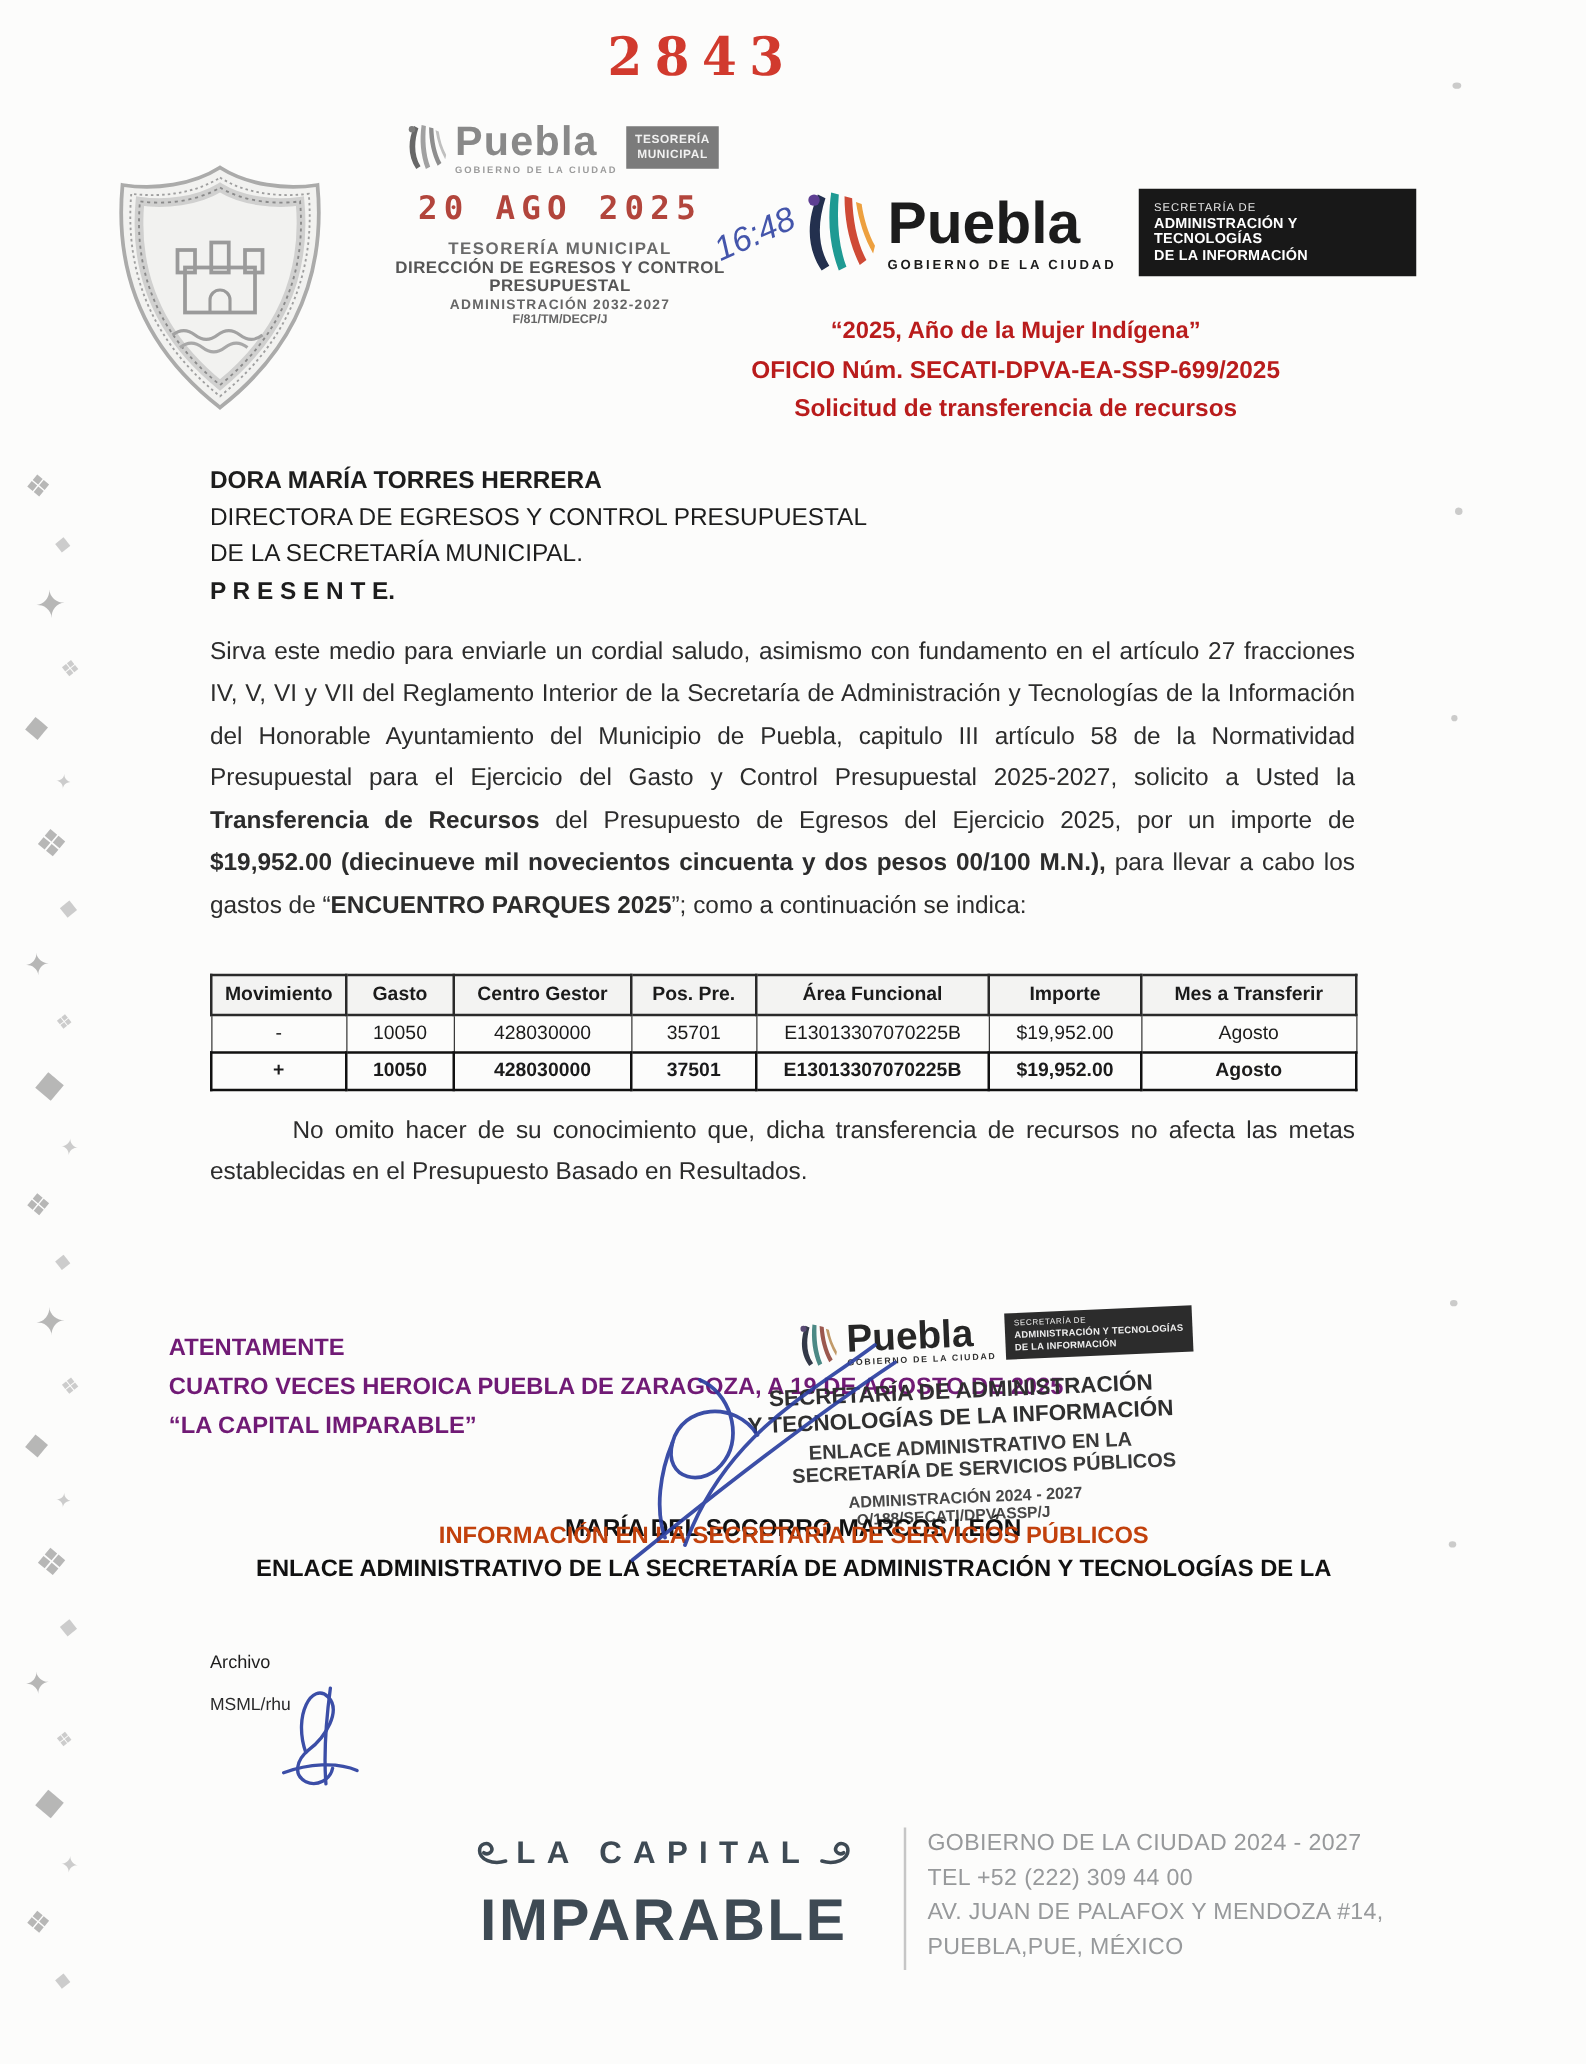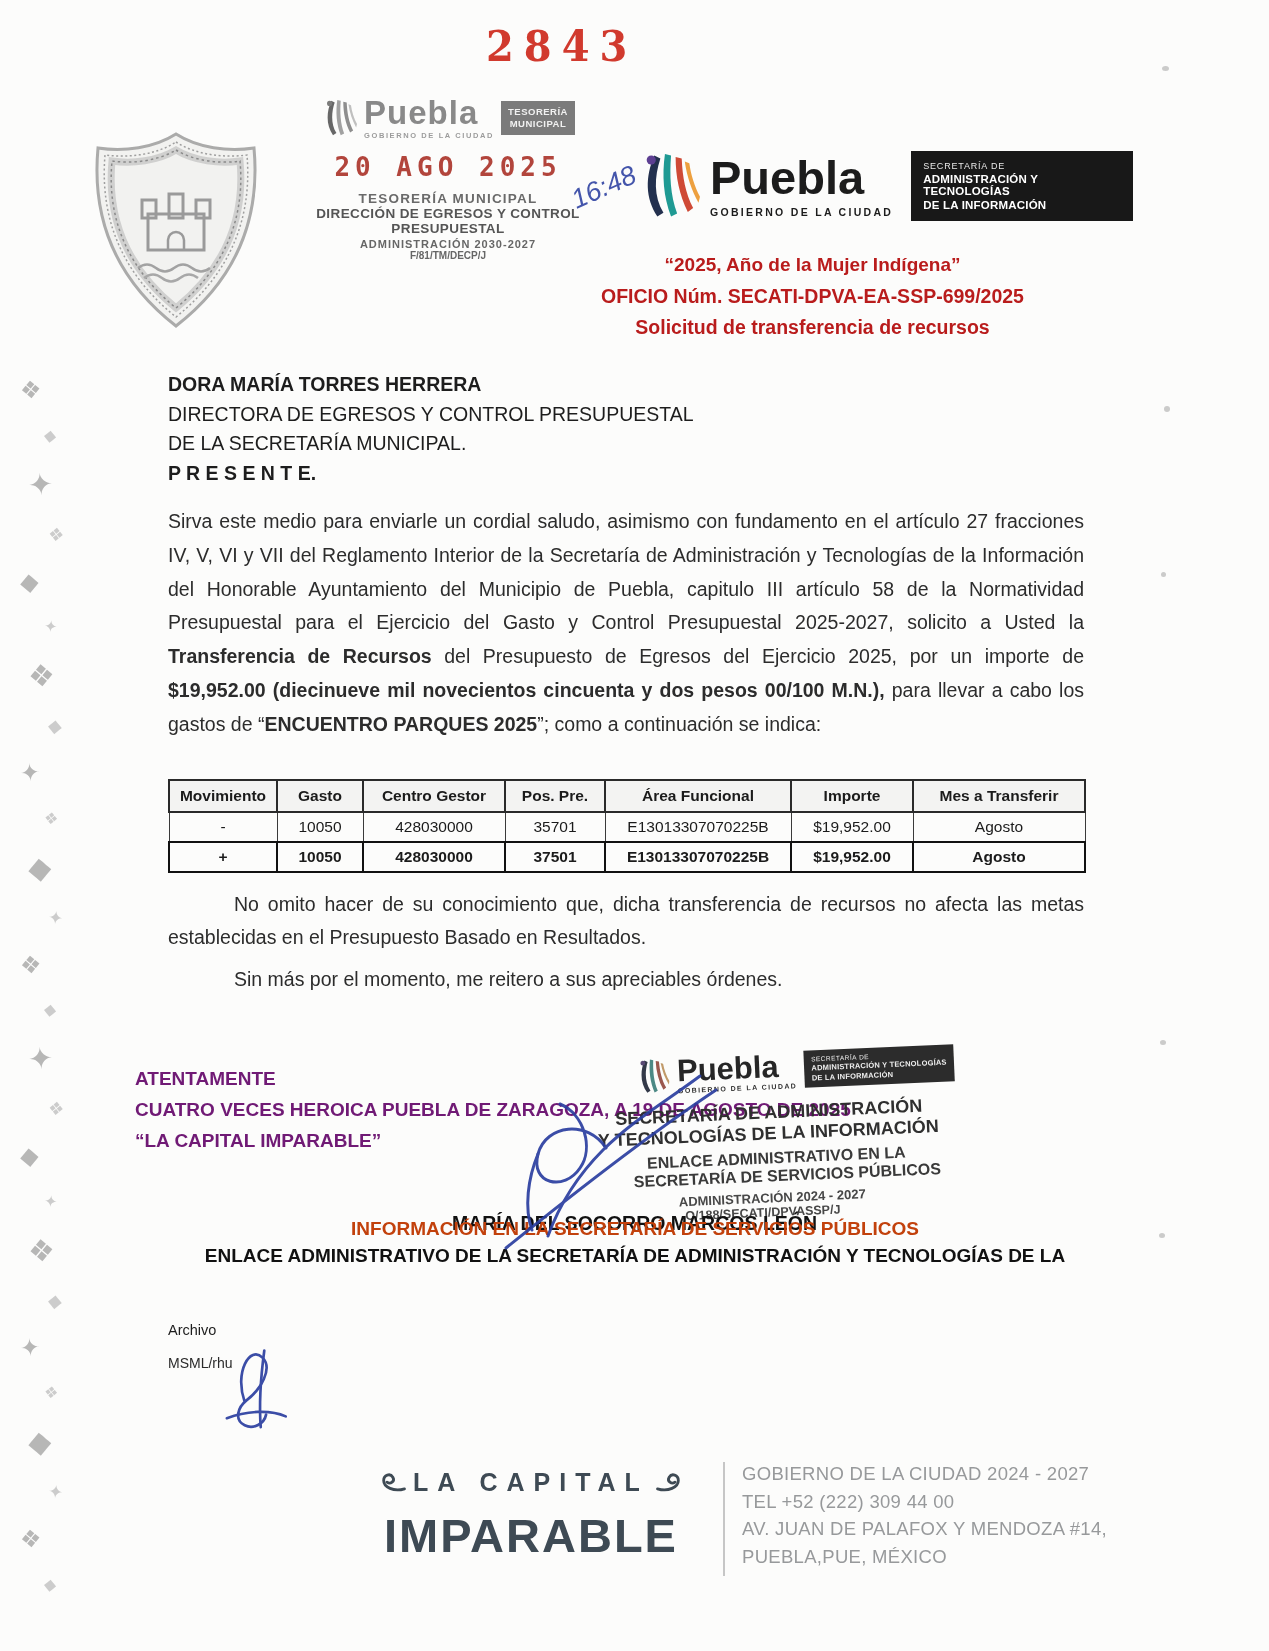--- a/index.html
+++ b/index.html
@@ -191,21 +191,21 @@
       <div class="ts-box">
         <span>TESORERÍA</span>
         <span>MUNICIPAL</span>
       </div>
     </div>
     <div class="ts-date">20 AGO 2025</div>
     <div class="ts-time">16:48</div>
     <div class="ts-line ts-l0">TESORERÍA MUNICIPAL</div>
     <div class="ts-line ts-l1">DIRECCIÓN DE EGRESOS Y CONTROL</div>
     <div class="ts-line ts-l2">PRESUPUESTAL</div>
-    <div class="ts-line ts-l3">ADMINISTRACIÓN 2030-2027</div>
+    <div class="ts-line ts-l3">ADMINISTRACIÓN 2032-2027</div>
     <div class="ts-line ts-l4">F/81/TM/DECP/J</div>
   </div>
 
   <div class="hl">
     <svg class="hl-icon" viewBox="0 0 84 92" aria-hidden="true">
       <path d="M24,6 C12,34 12,62 28,86 L36,81 C23,60 24,34 32,10 Z" fill="#23304e"></path>
       <path d="M38,4 C34,32 36,60 46,86 L54,82 C45,58 44,32 46,6 Z" fill="#1f9a93"></path>
       <path d="M52,8 C52,34 57,58 68,80 L75,75 C65,56 61,34 60,10 Z" fill="#cf4a36"></path>
       <path d="M64,14 C67,34 73,52 82,68 L84,60 C77,47 72,31 70,16 Z" fill="#eda03f"></path>
       <circle cx="20" cy="12" r="6" fill="#5d3f92"></circle>
@@ -273,21 +273,20 @@
         <td>428030000</td>
         <td>37501</td>
         <td>E13013307070225B</td>
         <td>$19,952.00</td>
         <td>Agosto</td>
       </tr>
     </tbody>
   </table>
 
   <p class="p2">No omito hacer de su conocimiento que, dicha transferencia de recursos no afecta las metas establecidas en el Presupuesto Basado en Resultados.</p>
-  <p class="p3">Sin más por el momento, me reitero a sus apreciables órdenes.</p>
 
   <div class="closing">
     <div class="c1">ATENTAMENTE</div>
     <div class="c2">CUATRO VECES HEROICA PUEBLA DE ZARAGOZA, A 19 DE AGOSTO DE 2025</div>
     <div class="c3">“LA CAPITAL IMPARABLE”</div>
   </div>
 
   <div class="so">
     <div class="so-logo">
       <svg class="so-icon" viewBox="0 0 84 92" aria-hidden="true">

